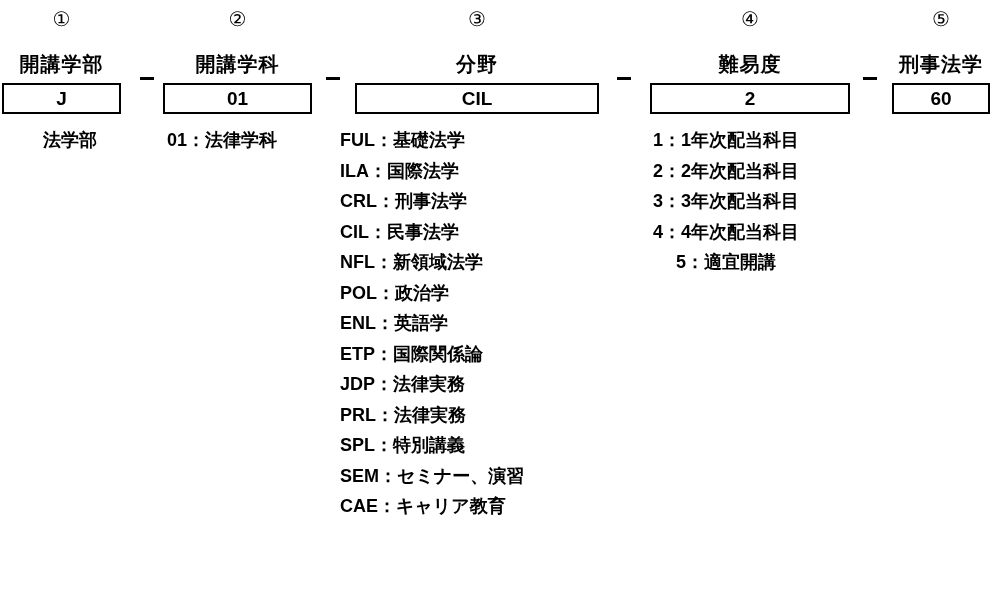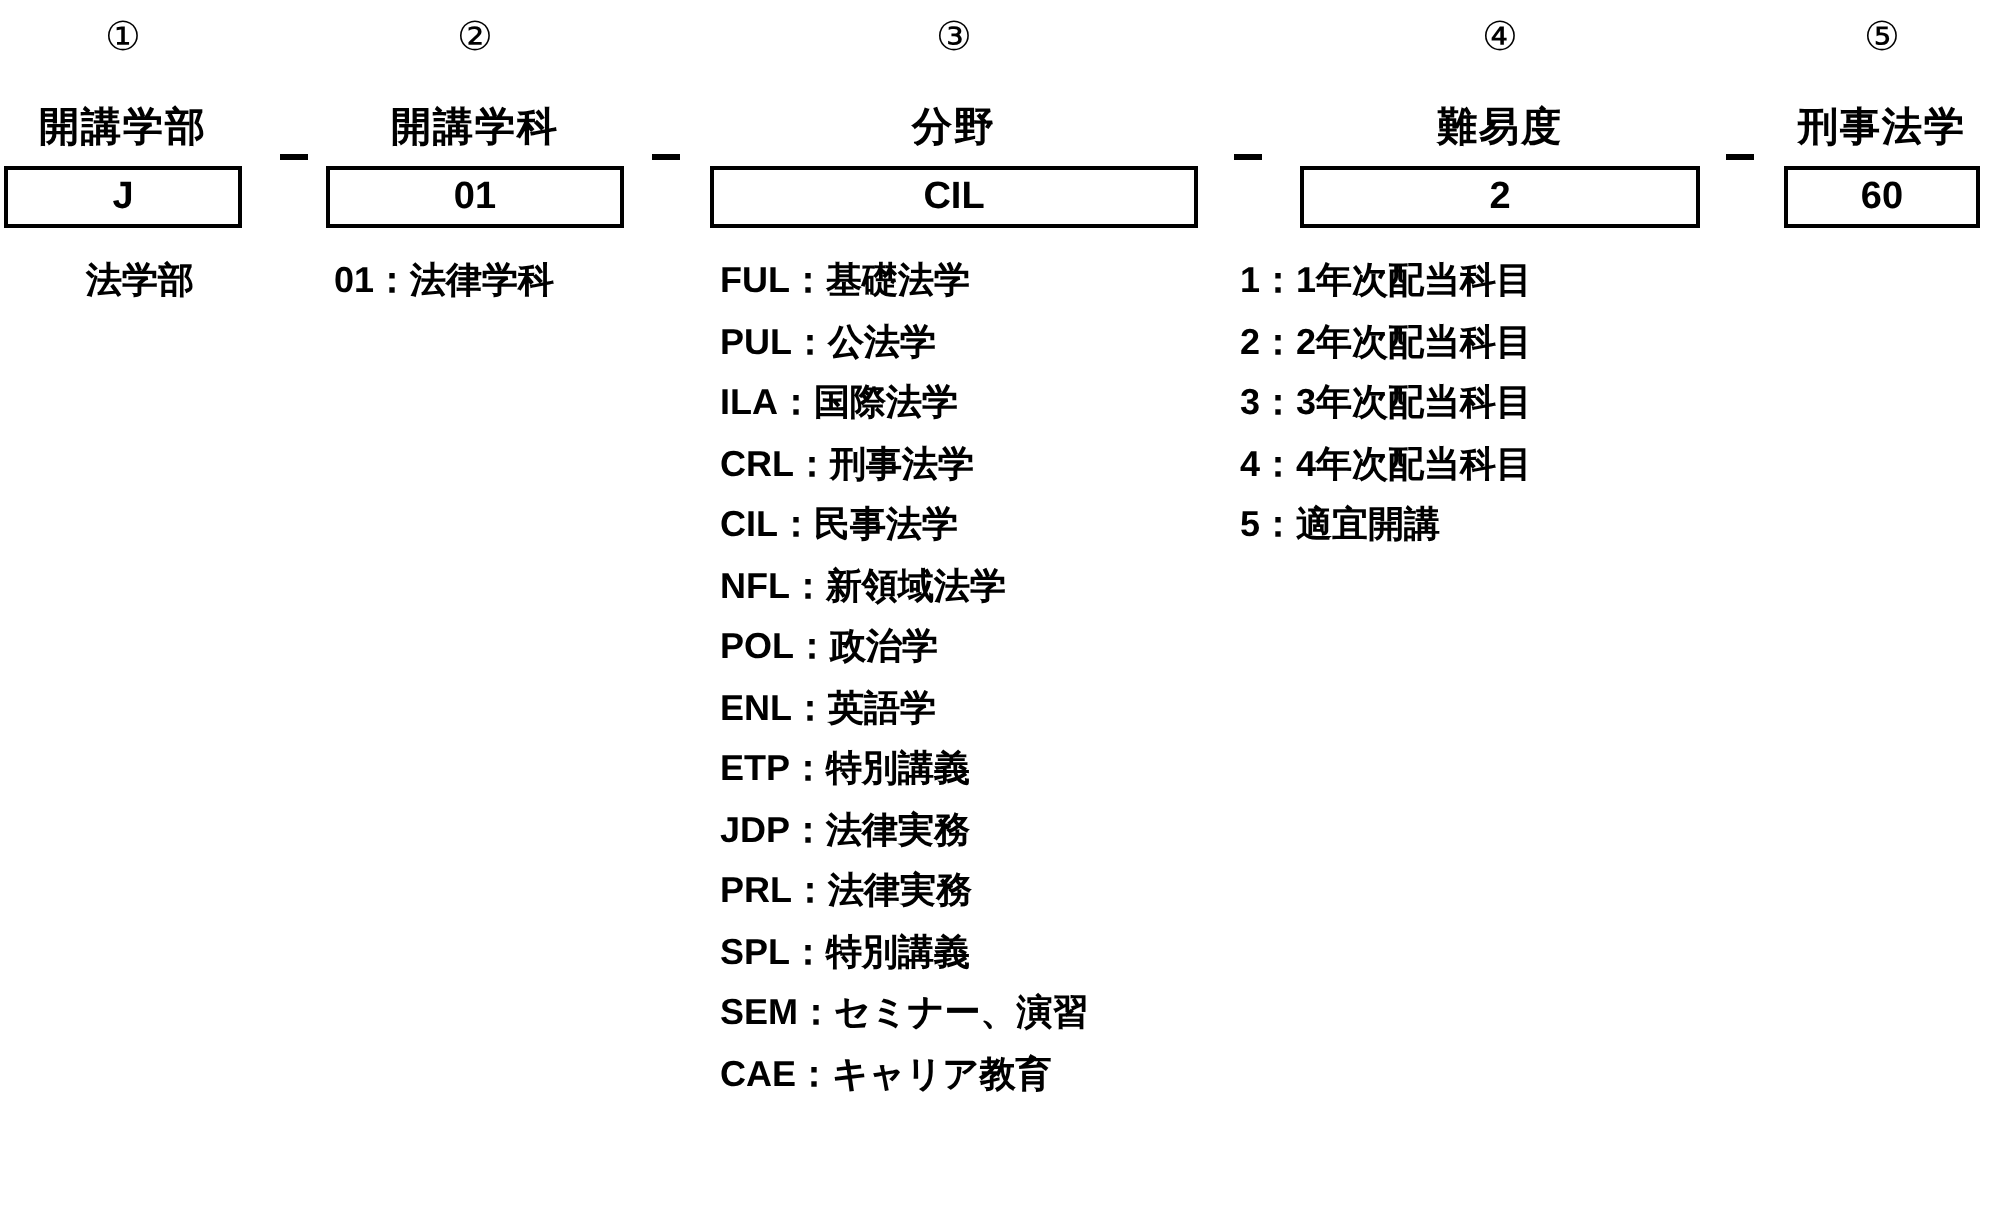--- a/index.html
+++ b/index.html
@@ -55,22 +55,22 @@
   .legend-item {
     position: absolute;
     top: 125px;
     font-size: 18px;
     font-weight: bold;
     line-height: 30.5px;
     white-space: nowrap;
   }
   .legend-faculty    { left: 30px; margin-left: 13px;  }
   .legend-department { left: 167px; }
-  .legend-fields     { left: 360px; }
-  .legend-levels     { left: 620px; }
+  .legend-fields     { left: 340px; }
+  .legend-levels     { left: 653px; text-align: center; }
   .list-line { line-height: 30.5px; }
 </style>
 </head>
 <body>
 
 <div class="canvas">
 
   <div class="seg seg-1">
     <div class="seg-num">①</div>
     <div class="seg-label">開講学部</div>
@@ -108,28 +108,27 @@
     <div class="seg-label">刑事法学</div>
     <div class="seg-box">60</div>
   </div>
 
   <div class="legend-item legend-faculty">法学部</div>
 
   <div class="legend-item legend-department">01：法律学科</div>
 
   <div class="legend-item legend-fields">
       <div class="list-line">FUL：基礎法学</div>
-      <div class="list-line">PUL：公法学</div>
       <div class="list-line">ILA：国際法学</div>
       <div class="list-line">CRL：刑事法学</div>
       <div class="list-line">CIL：民事法学</div>
       <div class="list-line">NFL：新領域法学</div>
       <div class="list-line">POL：政治学</div>
       <div class="list-line">ENL：英語学</div>
-      <div class="list-line">ETP：特別講義</div>
+      <div class="list-line">ETP：国際関係論</div>
       <div class="list-line">JDP：法律実務</div>
       <div class="list-line">PRL：法律実務</div>
       <div class="list-line">SPL：特別講義</div>
       <div class="list-line">SEM：セミナー、演習</div>
       <div class="list-line">CAE：キャリア教育</div>
     </div>
 
   <div class="legend-item legend-levels">
       <div class="list-line">1：1年次配当科目</div>
       <div class="list-line">2：2年次配当科目</div>

